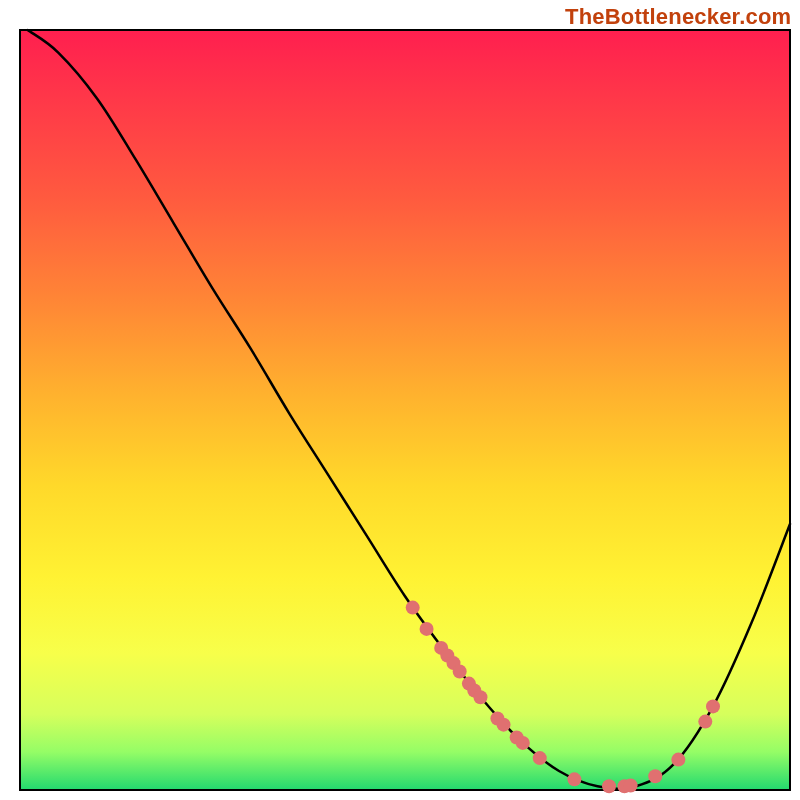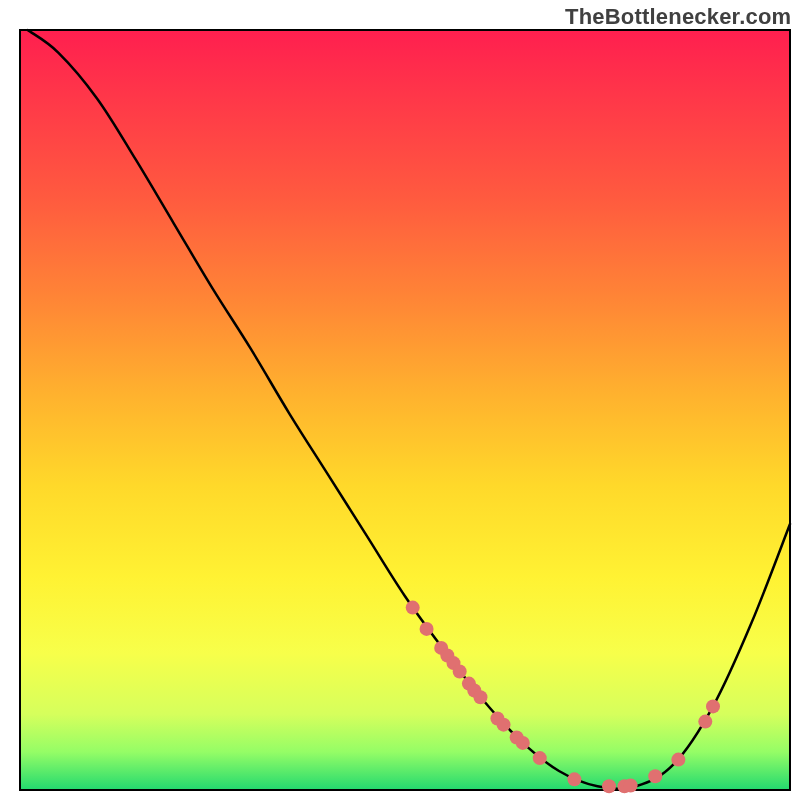--- a/index.html
+++ b/index.html
@@ -13,21 +13,21 @@
   }
   .wrap {
     position: relative;
     width: 800px;
     height: 800px;
   }
   .watermark {
     position: absolute;
     font-size: 22px;
     font-weight: 600;
-    color: #404040;
+    color: #c2410c;
     letter-spacing: 0.2px;
     white-space: nowrap;
   }
   svg {
     position: absolute;
     left: 0;
     top: 0;
   }
 </style>
 </head>

